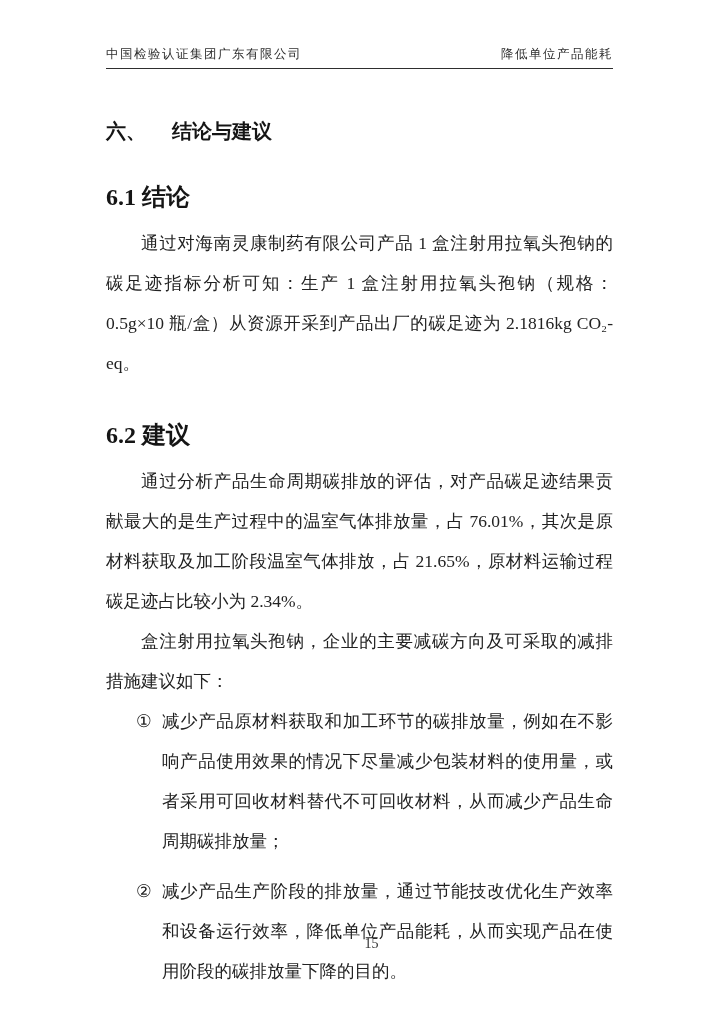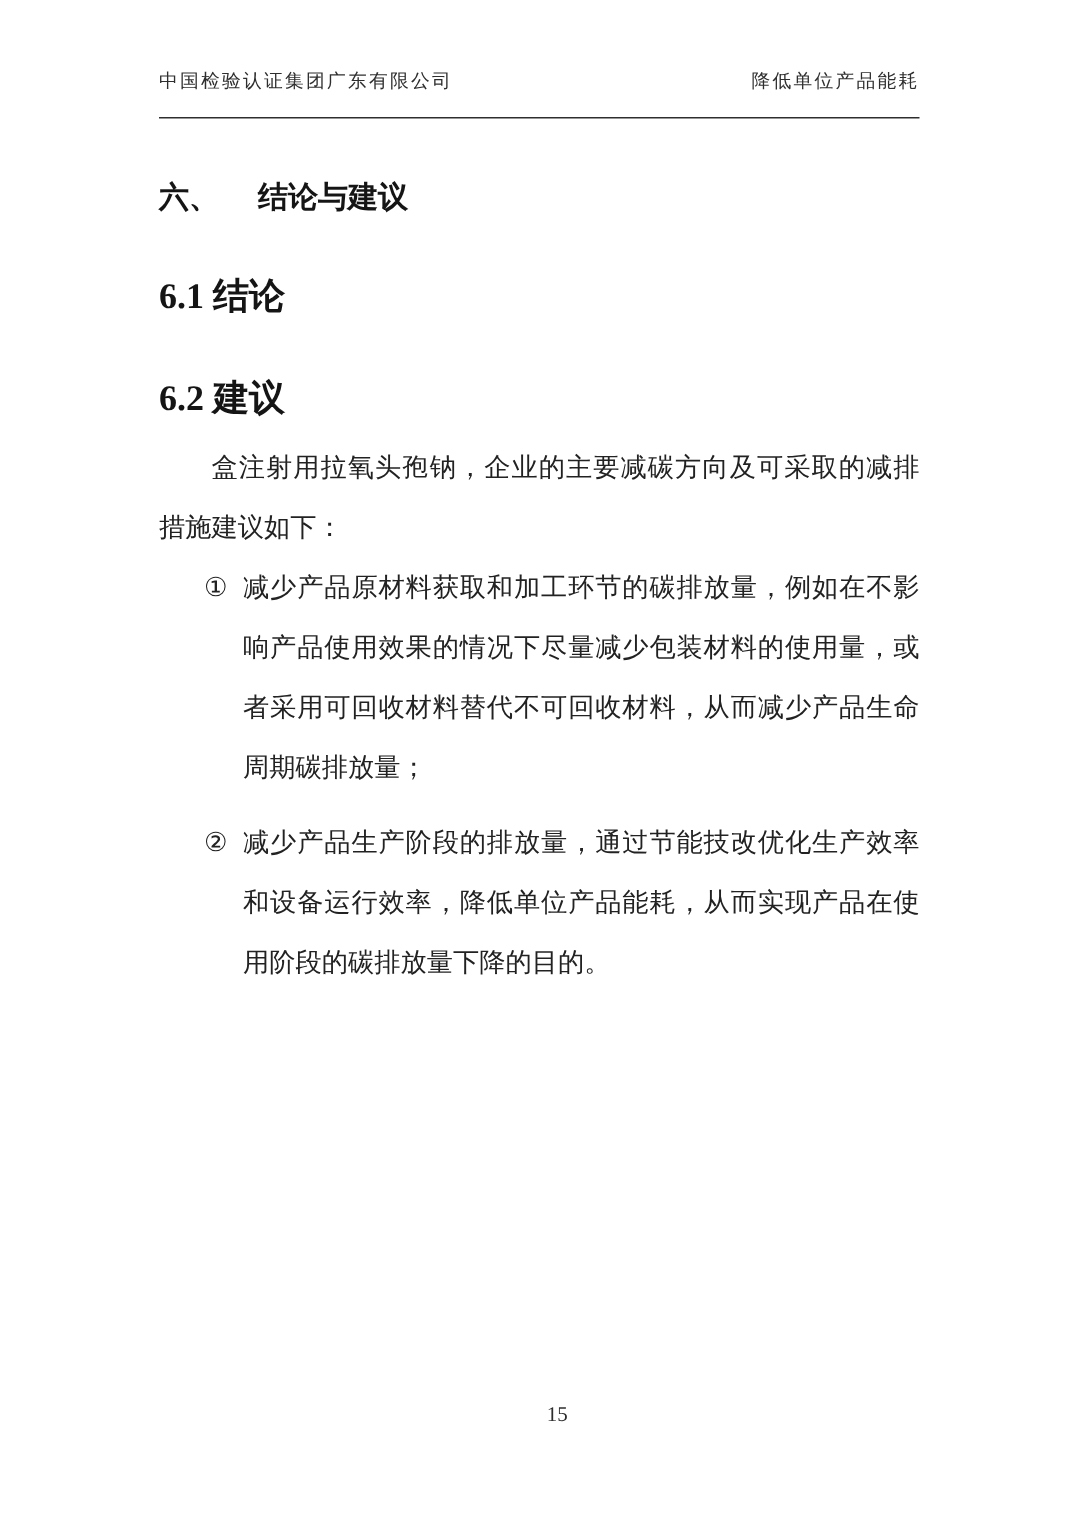--- a/index.html
+++ b/index.html
@@ -22,21 +22,21 @@
     position: absolute;
     top: 46px;
     left: 106px;
     width: 507px;
     display: flex;
     justify-content: space-between;
     align-items: flex-end;
     font-size: 12.5px;
     letter-spacing: 1.5px;
     color: #2e2e2e;
-    padding-bottom: 15px;
+    padding-bottom: 5px;
     border-bottom: 1.5px solid #2e2e2e;
   }
   
   .content {
     position: absolute;
     top: 118px;
     left: 106px;
     width: 507px;
   }
   .doc-title {
@@ -113,23 +113,25 @@
 
   <div class="content">
 
     <h1 class="doc-title">
       <span class="title-num">六、</span>
       <span>结论与建议</span>
     </h1>
 
     <h2 class="sub-heading">6.1 结论</h2>
 
+    <p class="para">通过对海南灵康制药有限公司产品 1 盒注射用拉氧头孢钠的碳足迹指标分析可知：生产 1 盒注射用拉氧头孢钠（规格：0.5g×10 瓶/盒）从资源开采到产品出厂的碳足迹为 2.1816kg CO₂-eq。</p>
 
     <h2 class="sub-heading gap-before-62">6.2 建议</h2>
 
+    <p class="para">通过分析产品生命周期碳排放的评估，对产品碳足迹结果贡献最大的是生产过程中的温室气体排放量，占 76.01%，其次是原材料获取及加工阶段温室气体排放，占 21.65%，原材料运输过程碳足迹占比较小为 2.34%。</p>
 
     <p class="para">盒注射用拉氧头孢钠，企业的主要减碳方向及可采取的减排措施建议如下：</p>
 
     <div class="circled-list">
 
       <div class="circled-item">
         <span class="marker">①</span>
         <span class="item-text">减少产品原材料获取和加工环节的碳排放量，例如在不影响产品使用效果的情况下尽量减少包装材料的使用量，或者采用可回收材料替代不可回收材料，从而减少产品生命周期碳排放量；</span>
       </div>
 

